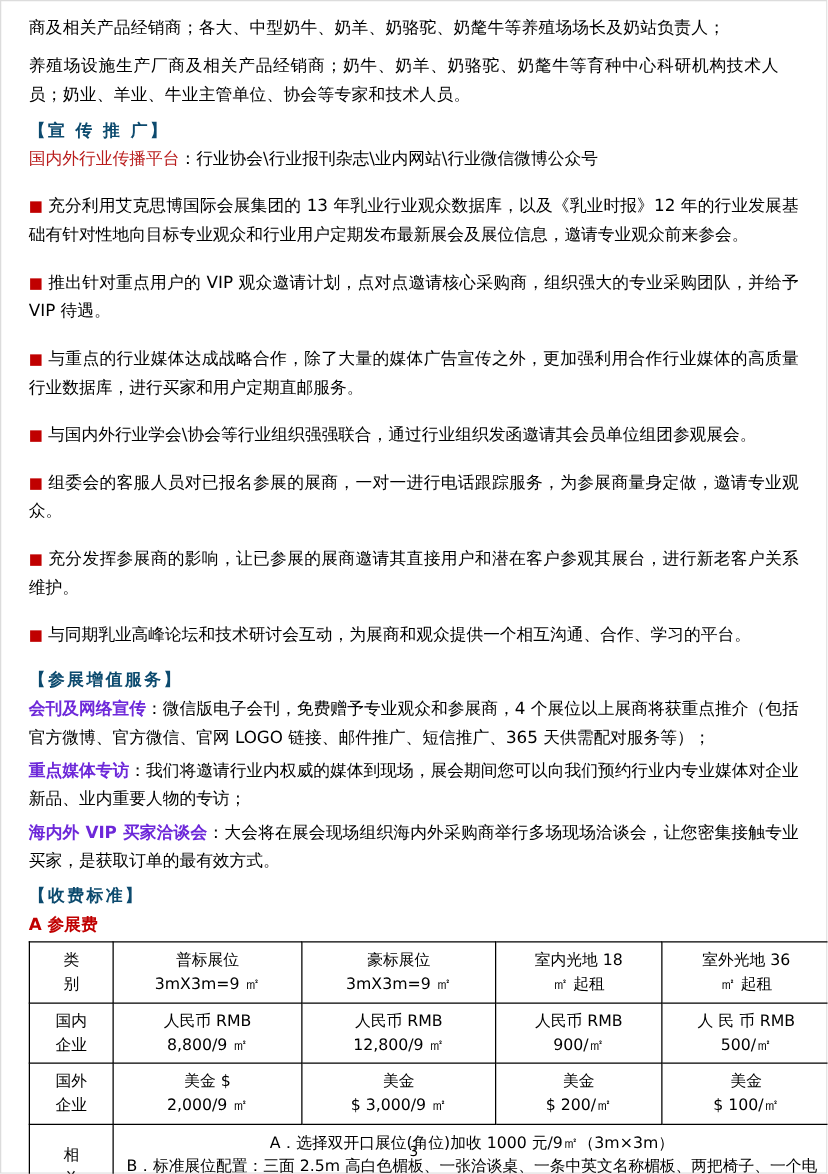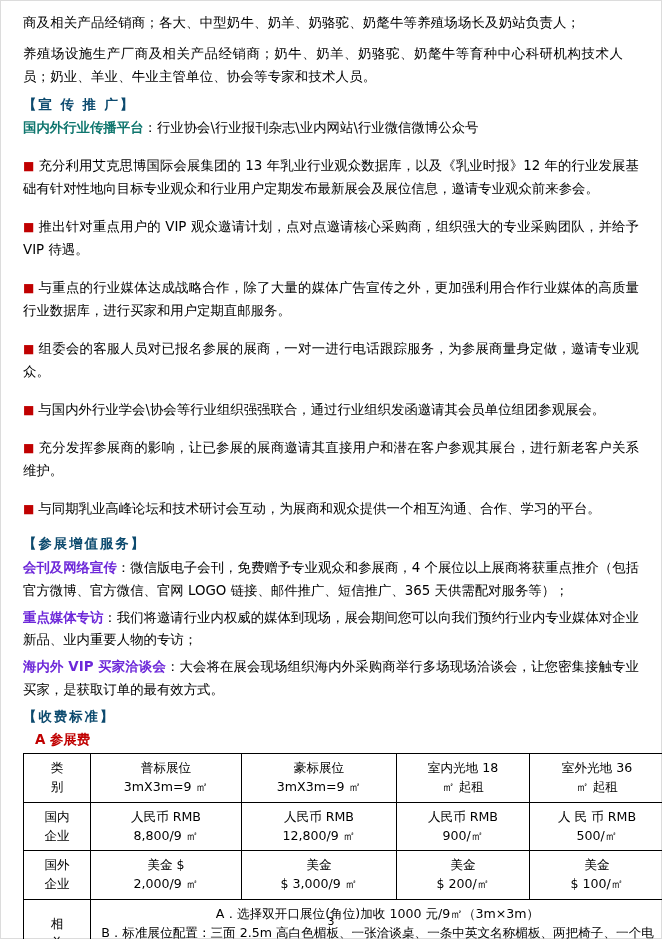--- a/index.html
+++ b/index.html
@@ -35,22 +35,22 @@
     font-size: 13.4px;
     margin: 6px 0 3px 0;
     letter-spacing: 2px;
   }
   .sub-line {
     font-size: 13.4px;
     line-height: 1.6;
     margin: 2px 0;
   }
   .sub-line .red {
-    color: #0f766e;
-    font-weight: bold;
+    color: #b91c1c;
+    font-weight: normal;
   }
   .bullets { margin: 0; }
   .bullet {
     font-size: 13.4px;
     line-height: 1.72;
     text-align: justify;
     margin: 15px 0;
     padding-left: 0;
     text-indent: 0;
   }
@@ -66,21 +66,21 @@
     margin: 4px 0;
   }
   .svc .ttl {
     color: #6d28d9;
     font-weight: bold;
   }
   .fee-title {
     font-size: 13.4px;
     font-weight: bold;
     color: #c00000;
-    margin: 5px 0 4px 12px;
+    margin: 5px 0 4px 0;
   }
   table.fee {
     border-collapse: collapse;
     width: 596px;
     margin: 0 auto;
     table-layout: fixed;
   }
   table.fee td {
     border: 1px solid #000000;
     padding: 5px 4px;
@@ -122,22 +122,22 @@
   </div>
 
   <div class="sub-line">
     <span class="red">国内外行业传播平台</span><span>：行业协会\行业报刊杂志\业内网站\行业微信微博公众号</span>
   </div>
 
   <div class="bullets">
     <div class="bullet"><span class="sq">■</span><span>充分利用艾克思博国际会展集团的 13 年乳业行业观众数据库，以及《乳业时报》12 年的行业发展基础有针对性地向目标专业观众和行业用户定期发布最新展会及展位信息，邀请专业观众前来参会。</span></div>
     <div class="bullet"><span class="sq">■</span><span>推出针对重点用户的 VIP 观众邀请计划，点对点邀请核心采购商，组织强大的专业采购团队，并给予 VIP 待遇。</span></div>
     <div class="bullet"><span class="sq">■</span><span>与重点的行业媒体达成战略合作，除了大量的媒体广告宣传之外，更加强利用合作行业媒体的高质量行业数据库，进行买家和用户定期直邮服务。</span></div>
+    <div class="bullet"><span class="sq">■</span><span>与国内外行业学会\协会等行业组织强强联合，通过行业组织发函邀请其会员单位组团参观展会。</span></div>
     <div class="bullet"><span class="sq">■</span><span>组委会的客服人员对已报名参展的展商，一对一进行电话跟踪服务，为参展商量身定做，邀请专业观众。</span></div>
-    <div class="bullet"><span class="sq">■</span><span>与国内外行业学会\协会等行业组织强强联合，通过行业组织发函邀请其会员单位组团参观展会。</span></div>
     <div class="bullet"><span class="sq">■</span><span>充分发挥参展商的影响，让已参展的展商邀请其直接用户和潜在客户参观其展台，进行新老客户关系维护。</span></div>
     <div class="bullet"><span class="sq">■</span><span>与同期乳业高峰论坛和技术研讨会互动，为展商和观众提供一个相互沟通、合作、学习的平台。</span></div>
   </div>
 
   <div class="sec-head">
     <span>【</span><span>参展增值服务</span><span>】</span>
   </div>
 
   <div class="svc"><span class="ttl">会刊及网络宣传</span><span>：微信版电子会刊，免费赠予专业观众和参展商，4 个展位以上展商将获重点推介（包括官方微博、官方微信、官网 LOGO 链接、邮件推广、短信推广、365 天供需配对服务等）；</span></div>
   <div class="svc"><span class="ttl">重点媒体专访</span><span>：我们将邀请行业内权威的媒体到现场，展会期间您可以向我们预约行业内专业媒体对企业新品、业内重要人物的专访；</span></div>

